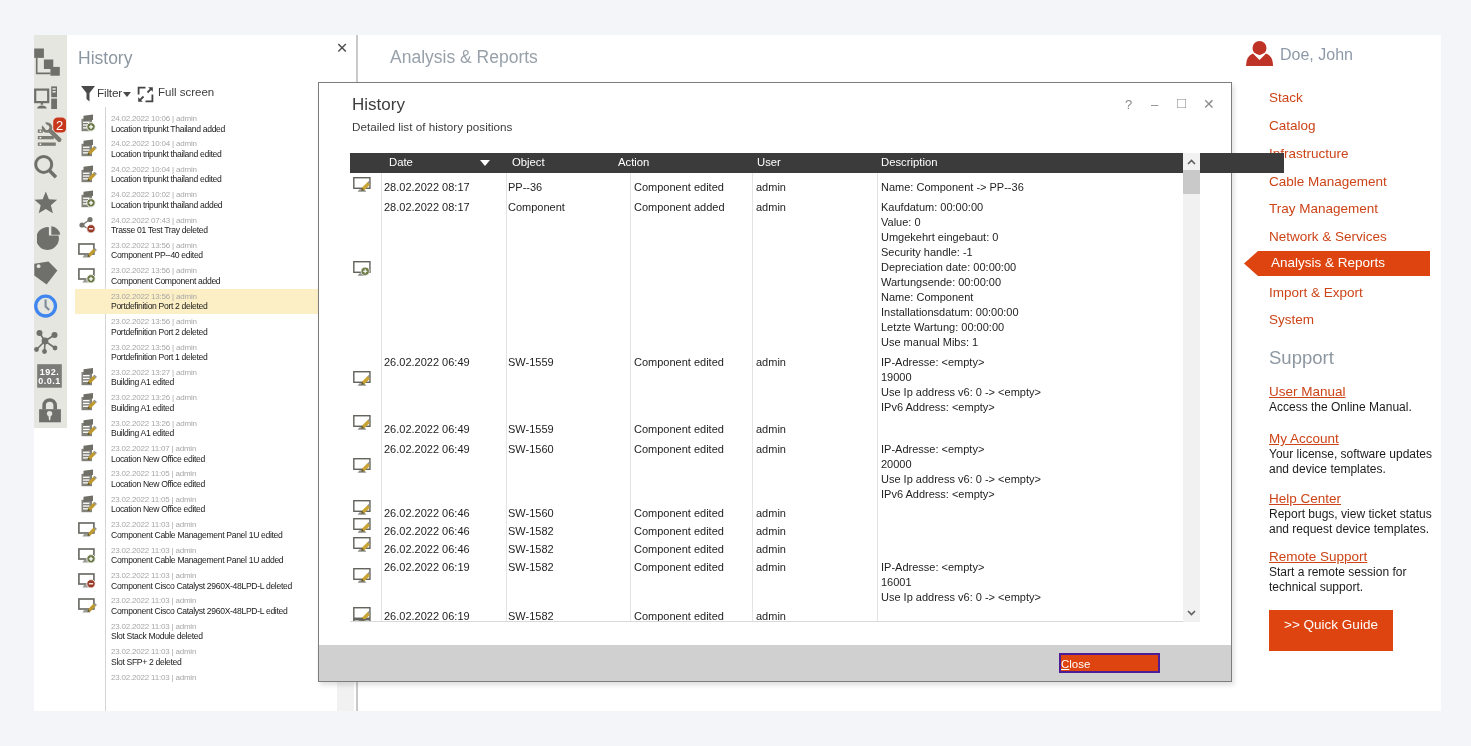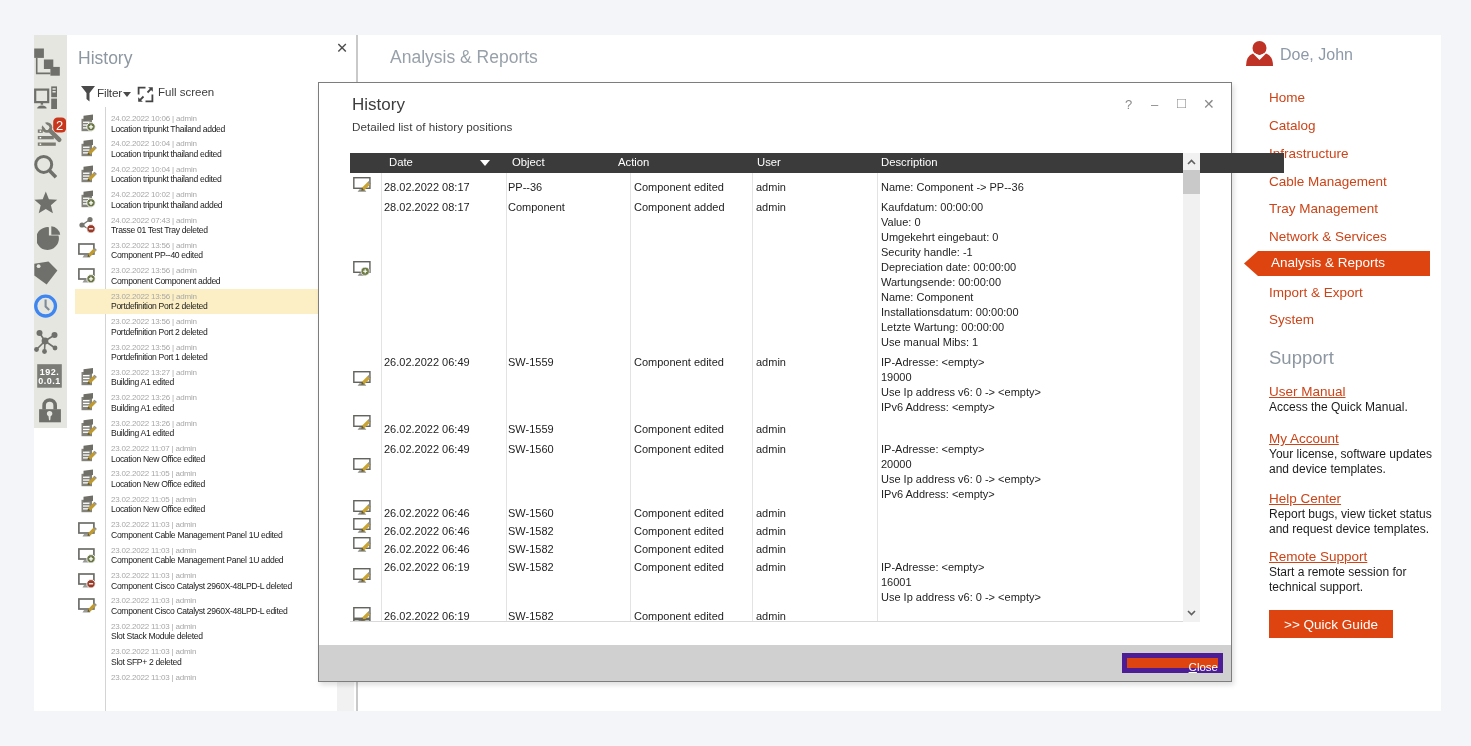--- a/index.html
+++ b/index.html
@@ -26,40 +26,40 @@
   
   #sb-user { left:1280px; top:46px; font-size:16px; color:#8d99a8; }
   .menu { position:absolute; left:1269px; font-size:13.5px; color:#cc4418; white-space:nowrap; }
   #ribbon { left:1244px; top:251px; width:186px; height:25px; background:#dd440f;
             -webkit-clip-path:polygon(14px 0,100% 0,100% 100%,14px 100%,0 50%);
             clip-path:polygon(14px 0,100% 0,100% 100%,14px 100%,0 50%); }
   #ribbon span { position:absolute; left:27px; top:4px; font-size:13.5px; color:#fff; white-space:nowrap; }
   #sb-support { left:1269px; top:347px; font-size:18.5px; color:#8d97a1; }
   .sb-h { position:absolute; left:1269px; font-size:13.5px; color:#cc4418; white-space:nowrap;text-decoration:underline; }
   .sb-t { position:absolute; left:1269px; font-size:12px; color:#1b1b1b; line-height:15.3px; white-space:nowrap; }
-  #qg { left:1269px; top:610px; width:124px; height:28px; background:#dd440f; color:#fff;
+  #qg { left:1269px; top:610px; width:124px; height:41px; background:#dd440f; color:#fff;
         font-size:13.5px; text-align:center; line-height:29px; }
   
   #dialog { left:318px; top:82px; width:914px; height:600px; background:#fff;
             border:1px solid #7d7d7d; box-shadow:2px 3px 5px rgba(0,0,0,0.13); }
   #dlg-title { left:352px; top:95px; font-size:17px; color:#3d3d3d; }
   #dlg-sub { left:352px; top:120px; font-size:11.7px; color:#3d3d3d; }
   .dlg-ctl { position:absolute; top:97px; font-size:13px; color:#8a8a8a; }
   #thead { left:350px; top:153px; width:934px; height:20px; background:#3b3b3b; }
   .th { position:absolute; top:3px; font-size:11.3px; color:#fff; }
   #tbody { left:350px; top:173px; width:833px; height:449px; overflow:hidden; background:#fff; border-bottom:1px solid #d9d9d9; }
   .cline { position:absolute; top:0; width:1px; height:449px; background:#e3e3e3; }
   .cell { position:absolute; font-size:11px; color:#1e1e1e; white-space:nowrap; }
   .ric { position:absolute; left:2px; width:21px; height:17px; }
   #vscroll { left:1183px; top:153px; width:17px; height:469px; background:#f1f1f1; }
   #vthumb { position:absolute; left:0; top:17px; width:17px; height:24px; background:#c9c9c9; }
   .varr { position:absolute; left:3px; width:11px; height:11px; }
   #dfoot { left:319px; top:645px; width:912px; height:36px; background:#d0d0d0; }
-  #dclose { left:1122px; top:653px; width:101px; height:20px; background:#dd440f; border:5px solid #4c1d95;
-            color:#fff; font-size:11.5px; text-align:right; line-height:18px; }
+  #dclose { left:1059px; top:653px; width:101px; height:20px; background:#dd440f; border:2px solid #4c1d95;
+            color:#fff; font-size:11.5px; text-align:left; line-height:18px; }
   #dclose u { text-decoration:underline; }
 </style>
 </head>
 <body>
 <div id="white" class="abs"></div>
 <div id="iconbar" class="abs"></div>
 <svg class="abs" style="left:34px;top:48px" width="27" height="28" viewBox="0 0 27 28">
     <rect x="0.2" y="0.5" width="9.7" height="9.4" fill="#6f6f6b"></rect>
 <rect x="9.9" y="11.5" width="9.4" height="9.5" fill="#6f6f6b"></rect>
 <rect x="16.4" y="18.9" width="9.4" height="8.8" fill="#6f6f6b"></rect>
@@ -417,34 +417,34 @@
 </div>
 <div id="lp-scroll" class="abs"></div>
 <div id="main-title" class="abs">Analysis &amp; Reports</div>
 
 <svg class="abs" style="left:1245px;top:40px" width="30" height="28" viewBox="0 0 30 28">
   <circle cx="14.5" cy="8" r="7" fill="#bf3226"></circle>
   <path d="M1 26 Q1 16 8 13.5 L14.5 20 L21 13.5 Q28 16 28 26 Z" fill="#bf3226"></path>
   <path d="M9.5 13 L14.5 19 L19.5 13 L14.5 15.5 Z" fill="#fff"></path>
 </svg>
 <div id="sb-user" class="abs">Doe, John</div>
-<div class="menu" style="top:90px">Home</div>
+<div class="menu" style="top:90px">Stack</div>
 <div class="menu" style="top:118px">Catalog</div>
 <div class="menu" style="top:146px">Infrastructure</div>
 <div class="menu" style="top:174px">Cable Management</div>
 <div class="menu" style="top:201px">Tray Management</div>
 <div class="menu" style="top:229px">Network &amp; Services</div>
 <div id="ribbon" class="abs">
     <span>Analysis &amp; Reports</span>
   </div>
 <div class="menu" style="top:285px">Import &amp; Export</div>
 <div class="menu" style="top:312px">System</div>
 <div id="sb-support" class="abs">Support</div>
 <div class="sb-h" style="top:384px">User Manual</div>
-<div class="sb-t" style="top:400px">Access the Quick Manual.</div>
+<div class="sb-t" style="top:400px">Access the Online Manual.</div>
 <div class="sb-h" style="top:431px">My Account</div>
 <div class="sb-t" style="top:447px">Your license, software updates<br>and device templates.</div>
 <div class="sb-h" style="top:491px">Help Center</div>
 <div class="sb-t" style="top:507px">Report bugs, view ticket status<br>and request device templates.</div>
 <div class="sb-h" style="top:549px">Remote Support</div>
 <div class="sb-t" style="top:565px">Start a remote session for<br>technical support.</div>
 <div id="qg" class="abs">&gt;&gt; Quick Guide</div>
 
 <div id="dialog" class="abs"></div>
 <div id="dlg-title" class="abs">History</div>

